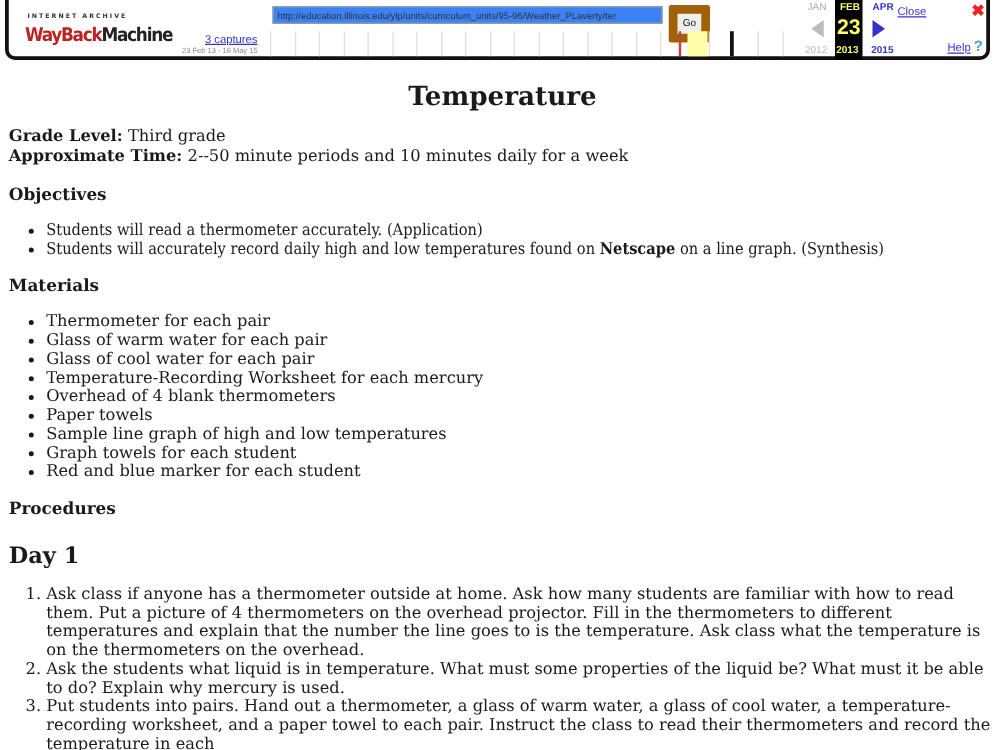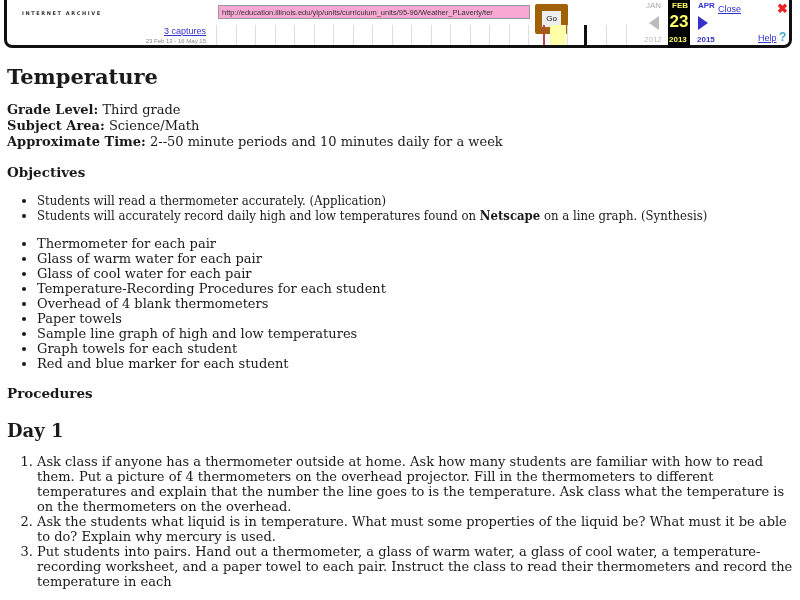--- a/index.html
+++ b/index.html
@@ -9,21 +9,21 @@
   .wb-bar { position: absolute; left: 0; top: 0; width: 800px; height: 52px; background: #fff; }
   .wb-inner { position: absolute; left: 4px; top: -6px; width: 788px; height: 54px; border: 3px solid #111; border-radius: 0 0 8px 8px; box-sizing: border-box; background: #fff; }
   .wb-logo { position: absolute; left: 16px; top: 6px; width: 86px; height: 36px; }
   .wb-logo .ia { font-family: "DejaVu Sans", sans-serif; font-size: 5px; letter-spacing: 1.6px; color: #333; font-weight: bold; position: absolute; left: 6px; top: 4px; white-space: nowrap; }
   .wb-logo .wm { position: absolute; left: 4px; top: 13px; font-family: "DejaVu Sans Condensed", "DejaVu Sans", sans-serif; font-size: 15px; font-weight: bold; letter-spacing: -1px; white-space: nowrap; }
   .wb-logo .wm .way { color: #b22; }
   .wb-logo .wm .mach { color: #222; }
   .wb-captures { position: absolute; left: 130px; top: 26px; width: 76px; text-align: right; font-family: "Liberation Sans", sans-serif; }
   .wb-captures a { font-size: 9px; color: #33c; text-decoration: underline; display: block; }
   .wb-captures .range { font-size: 6px; color: #888; display: block; margin-top: 2px; white-space: nowrap; }
-  .wb-url { position: absolute; left: 218px; top: 5px; width: 312px; height: 14px; border: 1px solid #999; font-family: "Liberation Sans", sans-serif; font-size: 7.5px; color: #333; padding: 1px 3px; box-sizing: border-box; line-height: 11px; white-space: nowrap; overflow: hidden; background: #f9a8d4; }
+  .wb-url { position: absolute; left: 218px; top: 5px; width: 312px; height: 14px; border: 1px solid #999; font-family: "Liberation Sans", sans-serif; font-size: 7.5px; color: #333; padding: 1px 3px; box-sizing: border-box; line-height: 11px; white-space: nowrap; overflow: hidden; background: #3b82f6; }
   .wb-go { position: absolute; left: 535px; top: 4px; width: 19px; height: 16px; border: 7px solid #a16207; background: #eee; font-family: "Liberation Sans", sans-serif; font-size: 8px; text-align: center; line-height: 15px; color: #111; border-radius: 2px; }
   .wb-timeline { position: absolute; left: 212px; top: 24px; width: 420px; height: 22px; }
   .wb-tick { position: absolute; top: 1px; width: 1px; height: 20px; background: #ddd; }
   .wb-hl { position: absolute; left: 338px; top: 1px; width: 16px; height: 20px; background: #ffffaa; }
   .wb-red { position: absolute; left: 331px; top: 1px; width: 2px; height: 20px; background: #b44; }
   .wb-black { position: absolute; left: 372px; top: 1px; width: 3px; height: 20px; background: #111; }
   .wb-months { position: absolute; left: 638px; top: 0; width: 90px; height: 58px; font-family: "Liberation Sans", sans-serif; }
   .wb-mon { position: absolute; top: 1px; font-size: 8px; font-weight: bold; }
   .wb-jan { left: 8px; color: #aaa; font-weight: normal; }
   .wb-feb { left: 34px; color: #ff6; }
@@ -36,38 +36,39 @@
   .wb-y1 { left: 6px; color: #bbb; font-weight: normal; }
   .wb-y2 { left: 31px; color: #ff6; }
   .wb-y3 { left: 59px; color: #33c; }
   .wb-close { position: absolute; left: 718px; top: 4px; font-family: "Liberation Sans", sans-serif; font-size: 9px; color: #33c; text-decoration: underline; }
   .wb-close-x { position: absolute; left: 777px; top: 1px; font-family: "Liberation Sans", sans-serif; font-size: 13px; font-weight: bold; color: #e22; }
   .wb-help { position: absolute; left: 758px; top: 33px; font-family: "Liberation Sans", sans-serif; font-size: 9px; color: #33c; text-decoration: underline; }
   .wb-help-q { position: absolute; left: 779px; top: 30px; font-family: "Liberation Sans", sans-serif; font-size: 12px; font-weight: bold; color: #4ac; }
 
   
   .content { position: absolute; left: 7px; top: 62px; width: 790px; }
-  h1 { text-align: left; font-size: 21px; margin: 2px 0 13px 0; font-weight: bold; }
+  h1 { text-align: center; font-size: 21px; margin: 2px 0 13px 0; font-weight: bold; }
   .meta { font-size: 13px; line-height: 16px; }
   .meta b { font-weight: bold; }
   h3 { font-size: 13.5px; font-weight: bold; margin: 14px 0 0 0; }
   ul { margin: 13px 0 0 0; padding-left: 30px; font-size: 13px; line-height: 15px; }
   ul li { list-style: disc; }
   h2 { font-size: 18px; font-weight: bold; margin: 19px 0 0 0; }
   ol { margin: 13px 0 0 0; padding-left: 30px; font-size: 13px; line-height: 15px; }
   .obj { font-family: "DejaVu Serif", serif; font-stretch: condensed; }
 </style>
 </head>
 <body>
 
 <div class="wb-bar">
   <div class="wb-inner"></div>
 
   <div class="wb-logo">
     <span class="ia">INTERNET ARCHIVE</span>
+    <span class="wm"><span class="way">WayBack</span><span class="mach">Machine</span></span>
   </div>
 
   <div class="wb-captures">
     <a>3 captures</a>
     <span class="range">23 Feb 13 - 16 May 15</span>
   </div>
 
   <div class="wb-url">http://education.illinois.edu/ylp/units/curriculum_units/95-96/Weather_PLaverty/ter</div>
   <div class="wb-go">Go</div>
 
@@ -114,35 +115,35 @@
   <span class="wb-close-x">✖</span>
   <a class="wb-help">Help</a>
   <span class="wb-help-q">?</span>
 </div>
 
 <div class="content">
   <h1>Temperature</h1>
 
   <div class="meta">
     <div><b>Grade Level:</b><span> Third grade</span></div>
-    <div><b>Subject Area:</b><span> Science/Math</span></div>
     <div><b>Approximate Time:</b><span> 2--50 minute periods and 10 minutes daily for a week</span></div>
   </div>
 
   <h3>Objectives</h3>
   <ul class="obj">
     <li>Students will read a thermometer accurately. (Application)</li>
     <li><span>Students will accurately record daily high and low temperatures found on </span><b>Netscape</b><span> on a line graph. (Synthesis)</span></li>
   </ul>
 
+  <h3>Materials</h3>
   <ul>
     <li>Thermometer for each pair</li>
     <li>Glass of warm water for each pair</li>
     <li>Glass of cool water for each pair</li>
-    <li>Temperature-Recording Procedures for each student</li>
+    <li>Temperature-Recording Worksheet for each mercury</li>
     <li>Overhead of 4 blank thermometers</li>
     <li>Paper towels</li>
     <li>Sample line graph of high and low temperatures</li>
     <li>Graph towels for each student</li>
     <li>Red and blue marker for each student</li>
   </ul>
 
   <h3>Procedures</h3>
   <h2>Day 1</h2>
   <ol>

